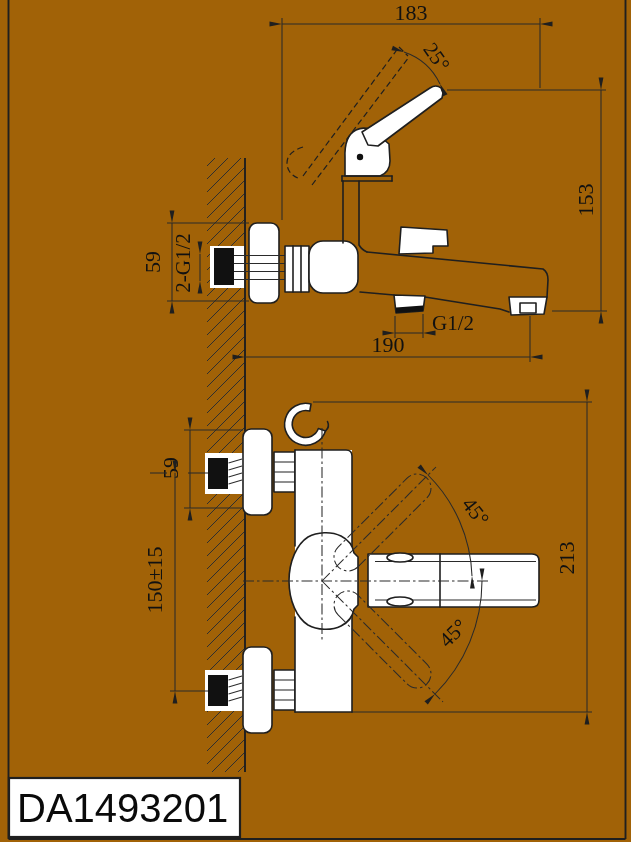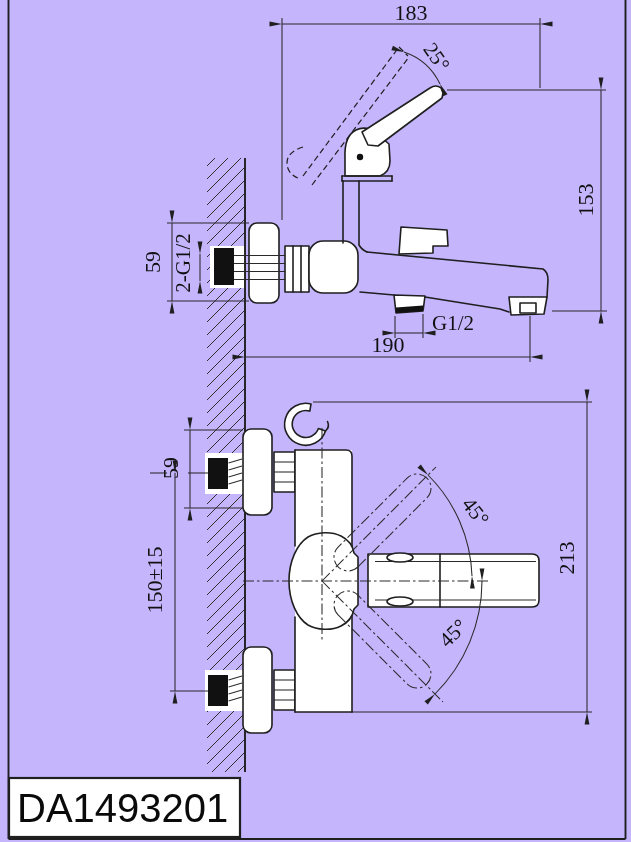--- a/index.html
+++ b/index.html
@@ -1,16 +1,16 @@
 <!DOCTYPE html>
 <html><head>
 <meta charset="utf-8">
 <style>
   html,body{margin:0;padding:0;background:#fff;}
-  #sheet{position:relative;width:631px;height:842px;background:#c4b5fd;overflow:hidden;
+  #sheet{position:relative;width:631px;height:842px;background:#a16207;overflow:hidden;
          font-family:"Liberation Serif",serif;}
   svg{display:block}
   .ln   {stroke:#1f1f1f;stroke-width:1.6;fill:none;stroke-linecap:round;stroke-linejoin:round;}
   .lnf  {stroke:#1f1f1f;stroke-width:1.6;fill:#ffffff;stroke-linejoin:round;}
   .thin {stroke:#2a2a2a;stroke-width:1.05;fill:none;}
   .dim  {stroke:#2a2a2a;stroke-width:1.05;fill:none;}
   .hatch{stroke:#2f2f2f;stroke-width:1.0;}
   .wall {stroke:#1f1f1f;stroke-width:1.9;}
   .dash {stroke:#1f1f1f;stroke-width:1.2;fill:none;stroke-dasharray:6 3.5;}
   .cdash{stroke:#2a2a2a;stroke-width:1.05;fill:none;stroke-dasharray:11 3 2.5 3;}

